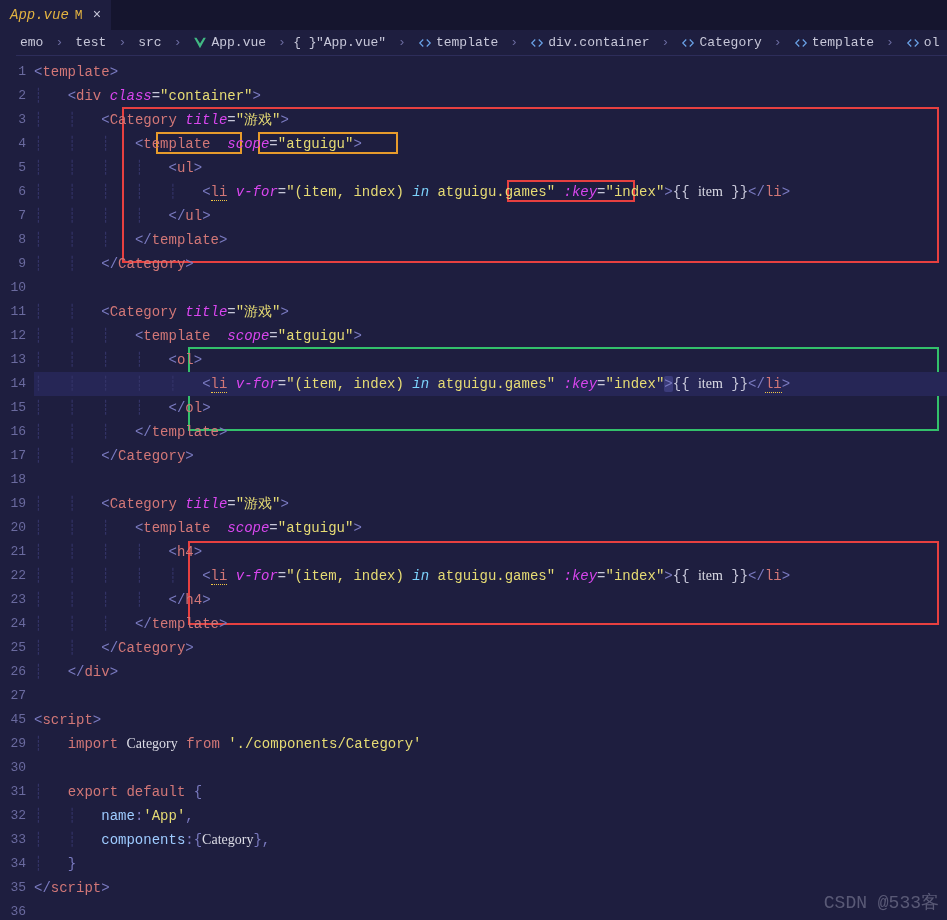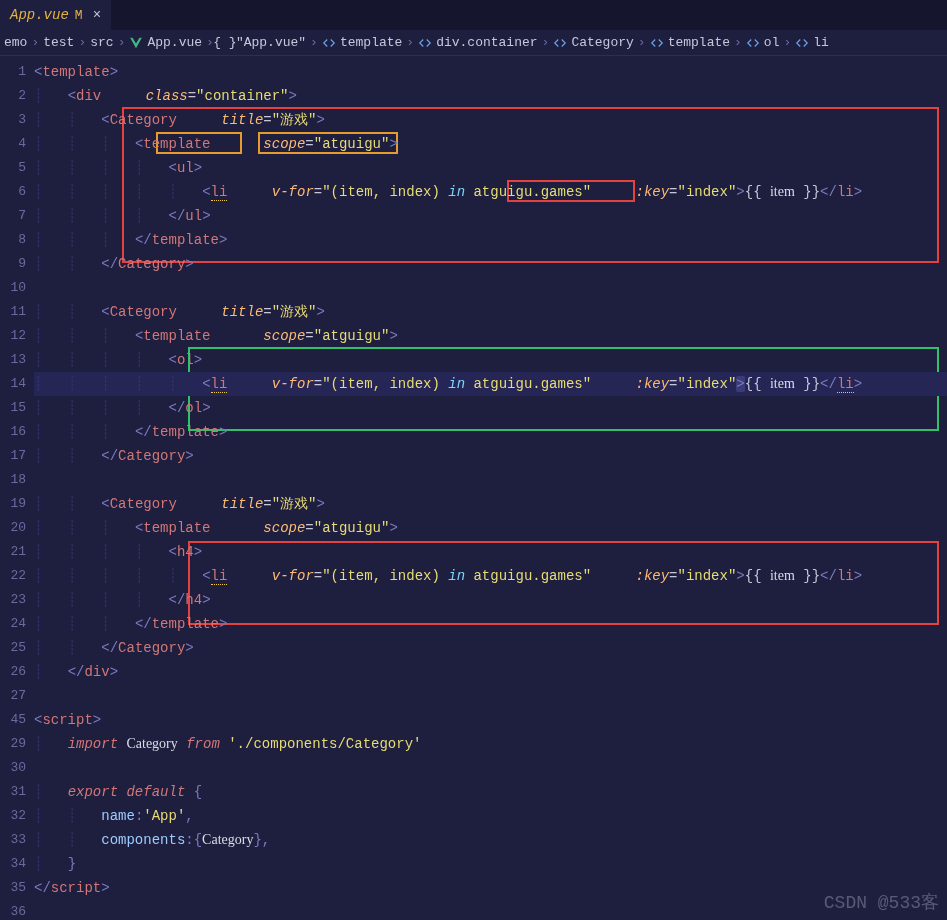--- a/index.html
+++ b/index.html
@@ -32,52 +32,53 @@
 .tab .mod-badge { color: #e3b341; font-style: normal; font-size: 13px; }
 .tab .close { color: #c7c7d9; font-style: normal; cursor: pointer; margin-left: 4px; }
 .breadcrumb {
   height: 26px;
   background: #1e1e3f;
   color: #c7c7d9;
   display: flex;
   align-items: center;
   padding: 0 4px;
   font-size: 13px;
-  gap: 4px;
+  gap: 12px;
   white-space: nowrap;
   overflow: hidden;
   border-bottom: 1px solid #2d2d5a;
+  margin-left: 16px;
 }
 .breadcrumb .sep { color: #6a6a9f; }
 .breadcrumb .crumb { display: inline-flex; align-items: center; gap: 4px; cursor: pointer; }
 .breadcrumb .ic { width: 14px; height: 14px; display:inline-flex; align-items:center; justify-content:center; }
 .ic svg { width: 14px; height: 14px; }
 .editor { display: flex; height: calc(920px - 56px); }
 .gutter {
   width: 34px;
   text-align: right;
   padding-right: 8px;
   color: #6a6a9f;
   user-select: none;
   padding-top: 4px;
 }
 .gutter .ln { height: 24px; line-height: 24px; font-size: 13px; }
 .code-area { position: relative; flex: 1; padding-top: 4px; overflow: hidden; }
 .code-line { height: 24px; line-height: 24px; white-space: pre; position: relative; }
 
 .punc { color: #7a7ac0; }
 .tagname { color: #d27777; }
-.attrname { color: #fdba74; font-style: italic; margin-left: 36px; }
+.attrname { color: #d946ef; font-style: italic; }
 .equals { color: #c7c7d9; }
 .string { color: #e6db74; }
 .keyword-in { color: #7dd3fc; font-style: italic; }
 .dotted { color: #9ecbff; }
 .mustache { color: #c7c7d9; }
 .white { color: #dcdce6; font-family: Liberation Serif, serif; }
-.js-kw { color: #d27777; font-style: italic; }
+.js-kw { color: #d27777; }
 .js-string { color: #e6db74; }
 .indent-guide { color: #35356a; }
 .squiggle { border-bottom: 1px dotted #f2c744; }
 .sel-highlight { background: #3b3b7a; border-radius: 2px; }
 
 .annot { position: absolute; pointer-events: none; border-width: 2px; border-style: solid; }
 .annot.red { border-color: #e74040; }
 .annot.orange { border-color: #e69b2c; }
 .annot.green { border-color: #33c06b; }
 

